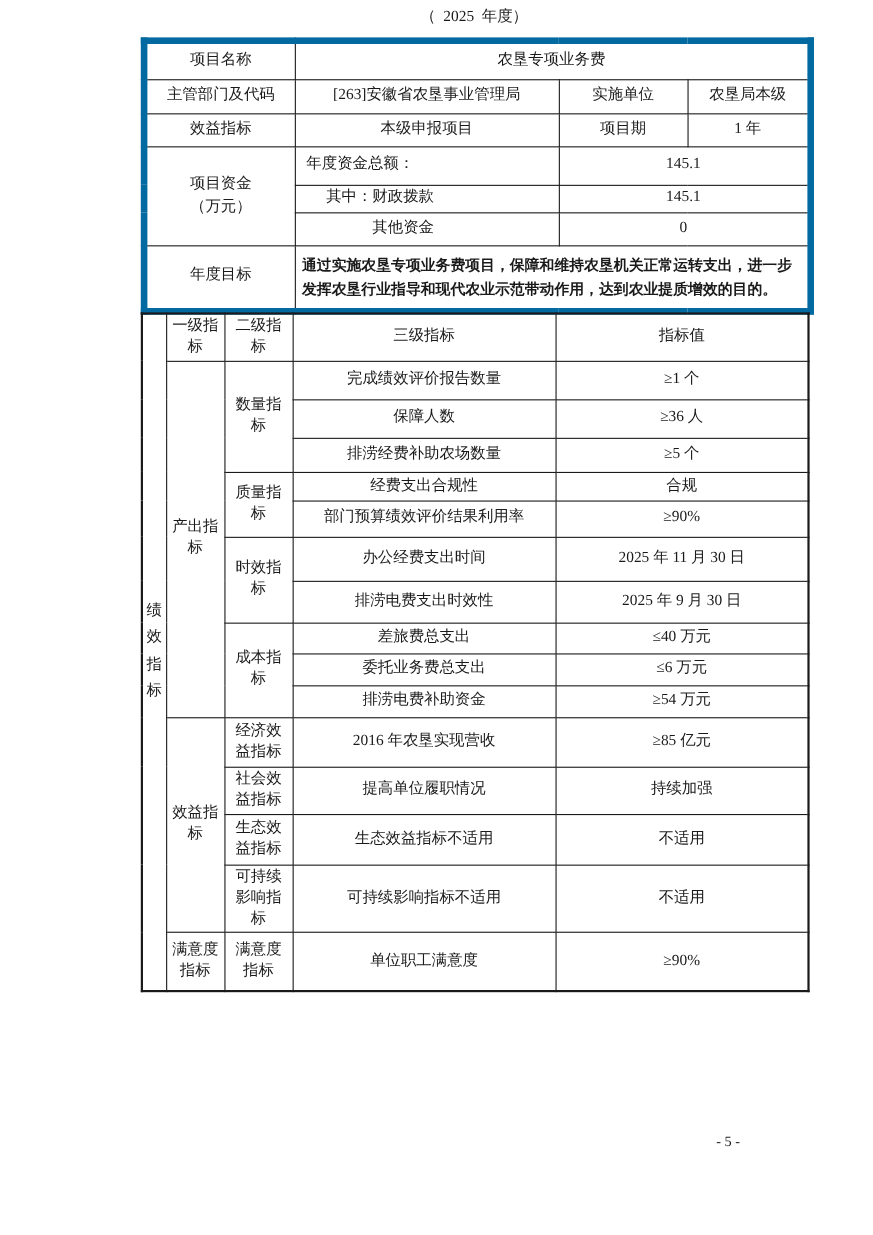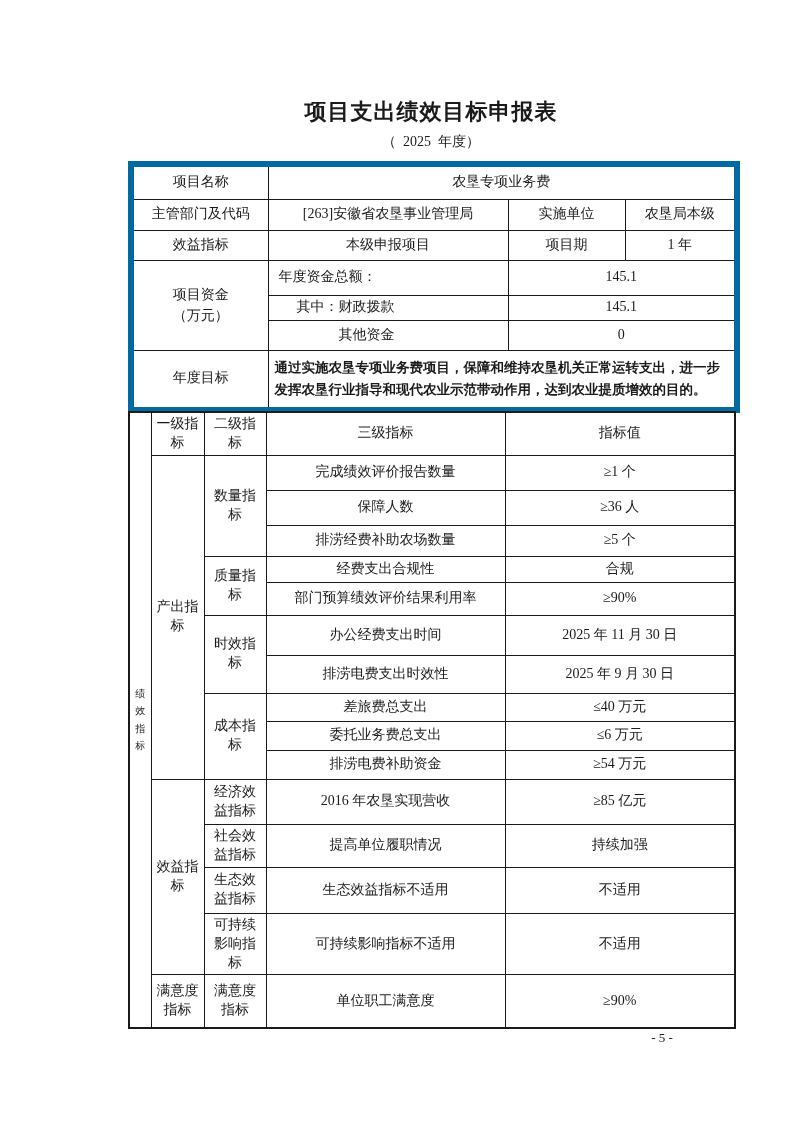--- a/index.html
+++ b/index.html
@@ -62,21 +62,21 @@
     vertical-align: middle;
     font-weight: bold;
   }
   .funds-line { display: block; line-height: 1.5; }
   .side-cell { padding: 0; }
   .side-text {
     display: inline-block;
     width: 15px;
     word-break: break-all;
     line-height: 1.75;
-    font-size: 10px;
+    font-size: 14px;
   }
   .page-number {
     position: absolute;
     left: 632px;
     top: 1030px;
     width: 60px;
     text-align: center;
     font-size: 13px;
   }
   
@@ -90,21 +90,20 @@
   .ri9 { height: 29px; } .ri10 { height: 29px; } .ri11 { height: 45px; }
   .ri12 { height: 43px; } .ri13 { height: 46px; } .ri14 { height: 43px; border-radius: 14px; }
   .ri15 { height: 53px; }
 </style>
 </head>
 <body>
 
 <div class="page">
   <div class="content">
 
-    <div class="doc-title">项目支出绩效目标申报表</div>
     <div class="doc-subtitle">（  2025  年度）</div>
 
     <table class="tbl-top">
       <colgroup>
           <col style="width:137px">
           <col style="width:240px">
           <col style="width:117px">
           <col style="width:112px">
         </colgroup>
       <tbody>

